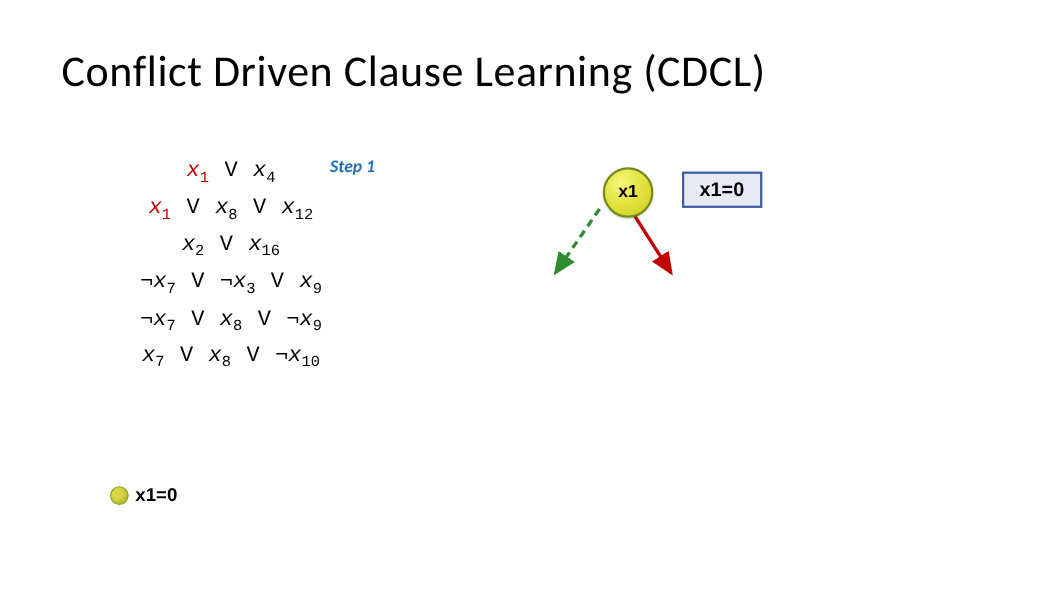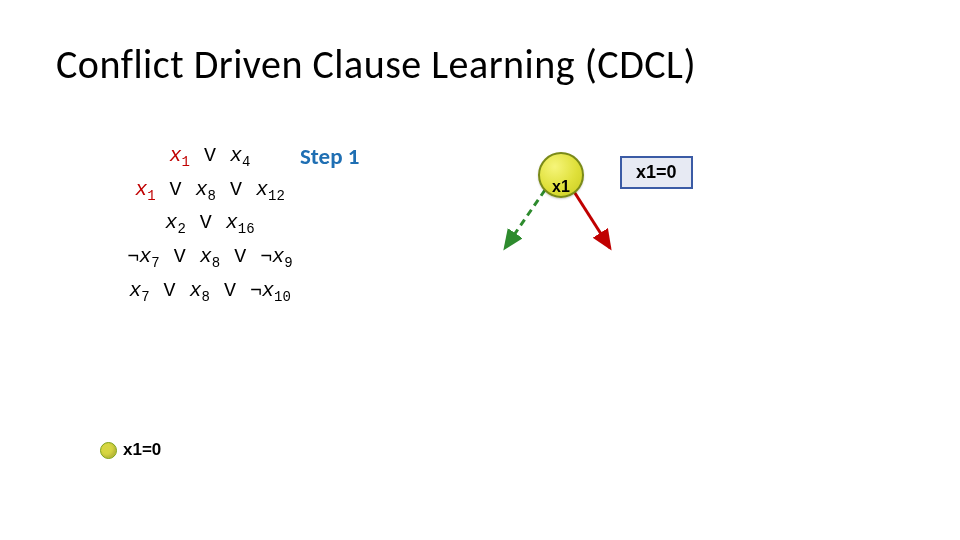--- a/index.html
+++ b/index.html
@@ -48,21 +48,22 @@
   .sub {
     font-size: 0.7em;
     vertical-align: sub;
     font-style: normal;
   }
   .red .x1 { color: #c00000; }
   .step {
     position: absolute;
     left: 300px;
     top: 142px;
-    font-size: 23px;
+    font-size: 16px;
+    font-style: italic;
     font-weight: 700;
     color: #1f6fb3;
   }
   
   .legend {
     position: absolute;
     left: 100px;
     top: 440px;
     display: flex;
     align-items: center;
@@ -122,20 +123,21 @@
 <body>
 
 <div class="slide">
 
   <div class="title">Conflict Driven Clause Learning (CDCL)</div>
 
   <div class="clauses" id="clauses-container">
       <div class="row red"><span class="x1"><span class="var">x</span><span class="sub">1</span></span><span class="disj"> V </span><span><span class="var">x</span><span class="sub">4</span></span></div>
       <div class="row red"><span class="x1"><span class="var">x</span><span class="sub">1</span></span><span class="disj"> V </span><span><span class="var">x</span><span class="sub">8</span></span><span class="disj"> V </span><span><span class="var">x</span><span class="sub">12</span></span></div>
       <div class="row"><span><span class="var">x</span><span class="sub">2</span></span><span class="disj"> V </span><span><span class="var">x</span><span class="sub">16</span></span></div>
+      <div class="row"><span>¬<span class="var">x</span><span class="sub">7</span></span><span class="disj"> V </span><span>¬<span class="var">x</span><span class="sub">3</span></span><span class="disj"> V </span><span><span class="var">x</span><span class="sub">9</span></span></div>
       <div class="row"><span>¬<span class="var">x</span><span class="sub">7</span></span><span class="disj"> V </span><span><span class="var">x</span><span class="sub">8</span></span><span class="disj"> V </span><span>¬<span class="var">x</span><span class="sub">9</span></span></div>
       <div class="row"><span><span class="var">x</span><span class="sub">7</span></span><span class="disj"> V </span><span><span class="var">x</span><span class="sub">8</span></span><span class="disj"> V </span><span>¬<span class="var">x</span><span class="sub">10</span></span></div>
     </div>
 
   <div class="step">Step 1</div>
 
   <div class="diagram">
     <svg class="arrows" width="320" height="160">
       <defs>
         <marker id="ah-red" markerWidth="8" markerHeight="8" refX="6" refY="3" orient="auto">
@@ -144,21 +146,21 @@
         <marker id="ah-green" markerWidth="8" markerHeight="8" refX="6" refY="3" orient="auto">
           <path d="M0,0 L7,3 L0,6 Z" fill="#2e8b2e"></path>
         </marker>
       </defs>
 
       <line x1="65" y1="50" x2="25" y2="108" stroke="#2e8b2e" stroke-width="3" stroke-dasharray="7 5" marker-end="url(#ah-green)"></line>
 
       <line x1="93" y1="50" x2="130" y2="108" stroke="#c00000" stroke-width="3" marker-end="url(#ah-red)"></line>
     </svg>
 
-    <div class="node" style="left:58px; top:12px;align-items:flex-end;">
+    <div class="node" style="left:68px; top:12px;">
       <span>x1</span>
     </div>
 
     <div class="box" style="left:140px; top:16px;">
       <span>x1=0</span>
     </div>
   </div>
 
   <div class="legend">
     <span class="dot"></span>

